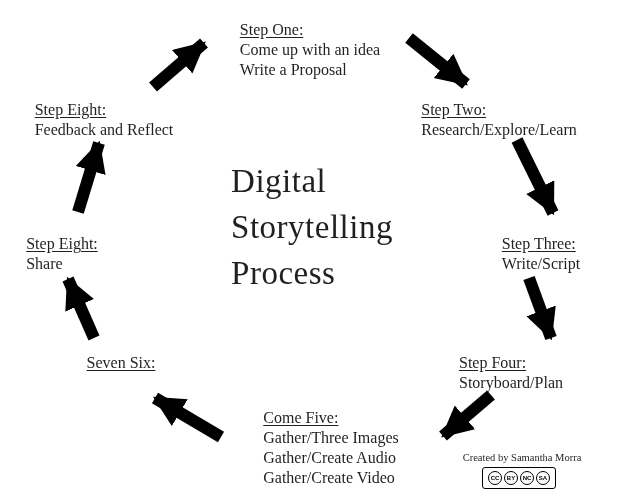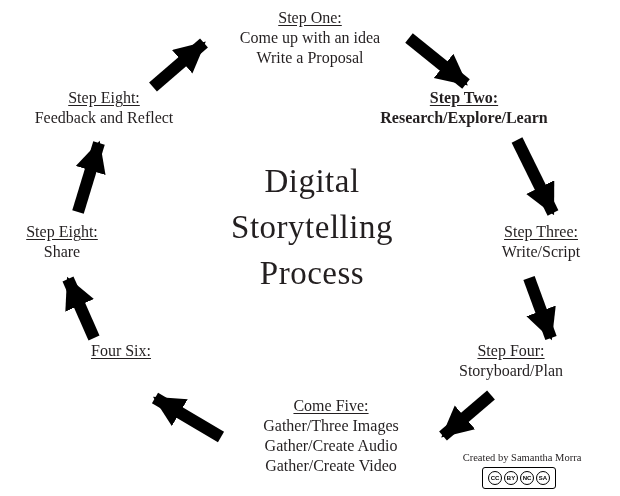--- a/index.html
+++ b/index.html
@@ -13,33 +13,33 @@
     overflow: hidden;
   }
   .arrows {
     position: absolute;
     left: 0; top: 0;
     width: 620px; height: 496px;
   }
   .step {
     position: absolute;
     transform: translateX(-50%);
-    text-align: center;
+    text-align: left;
     font-size: 16px;
     line-height: 20px;
     white-space: nowrap;
+    margin-top: 12px;
   }
   .step .heading {
     text-decoration: underline;
     text-underline-offset: 2px;
   }
   .title {
     position: absolute;
     transform: translateX(-50%);
-    text-align: center;
     font-size: 33px;
     line-height: 46px;
     letter-spacing: 0.5px;
   }
   .credit {
     position: absolute;
     transform: translateX(-50%);
     font-size: 10.5px;
     line-height: 12px;
     white-space: nowrap;
@@ -95,21 +95,21 @@
     <div>Storytelling</div>
     <div>Process</div>
   </div>
 
   <div class="step" style="left:310px; top:8px;">
     <div class="heading">Step One:</div>
     <div>Come up with an idea</div>
     <div>Write a Proposal</div>
   </div>
 
-  <div class="step" style="left:464px; top:88px;font-weight:bold;">
+  <div class="step" style="left:499px; top:88px;">
     <div class="heading">Step Two:</div>
     <div>Research/Explore/Learn</div>
   </div>
 
   <div class="step" style="left:541px; top:222px;">
     <div class="heading">Step Three:</div>
     <div>Write/Script</div>
   </div>
 
   <div class="step" style="left:511px; top:341px;">
@@ -118,21 +118,21 @@
   </div>
 
   <div class="step" style="left:331px; top:396px;">
     <div class="heading">Come Five:</div>
     <div>Gather/Three Images</div>
     <div>Gather/Create Audio</div>
     <div>Gather/Create Video</div>
   </div>
 
   <div class="step" style="left:121px; top:341px;">
-    <div class="heading">Four Six:</div>
+    <div class="heading">Seven Six:</div>
   </div>
 
   <div class="step" style="left:62px; top:222px;">
     <div class="heading">Step Eight:</div>
     <div>Share</div>
   </div>
 
   <div class="step" style="left:104px; top:88px;">
     <div class="heading">Step Eight:</div>
     <div>Feedback and Reflect</div>

